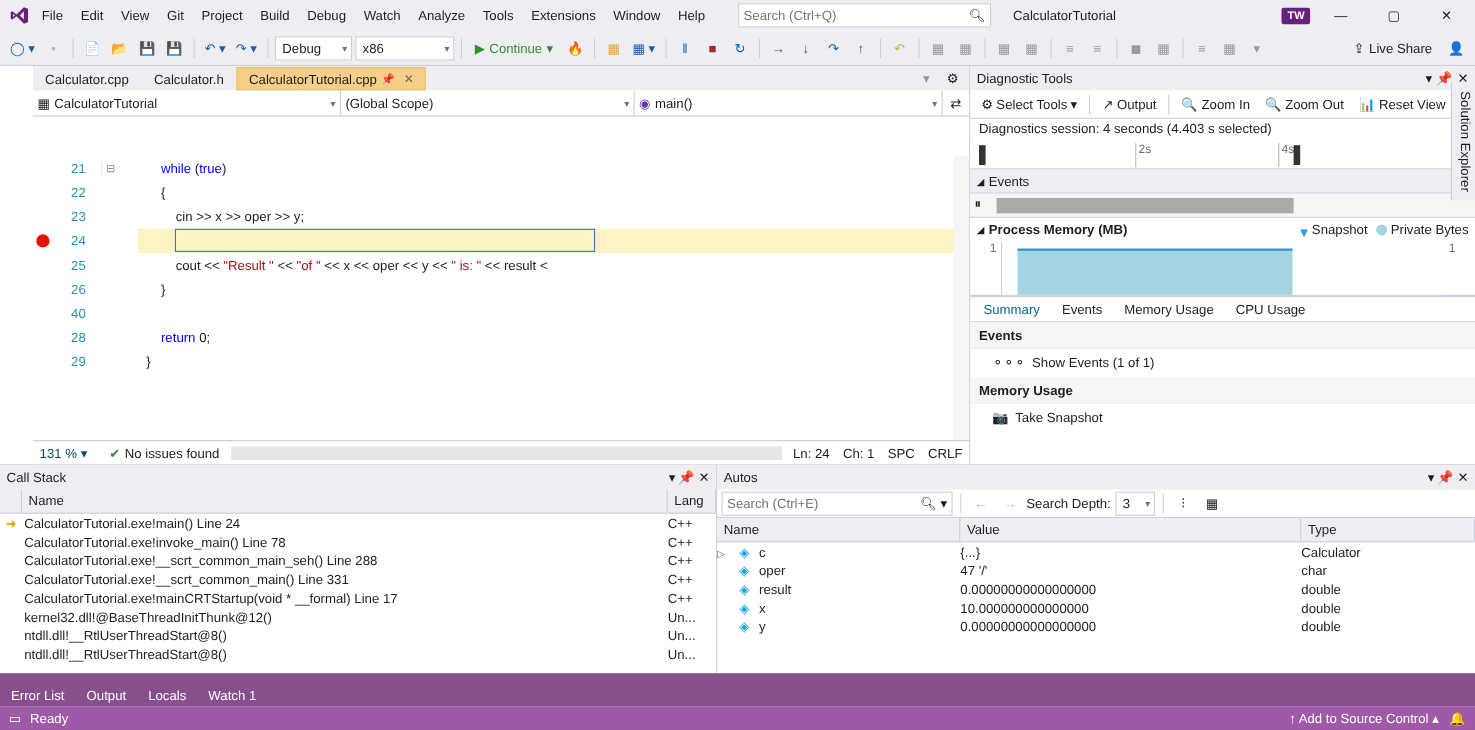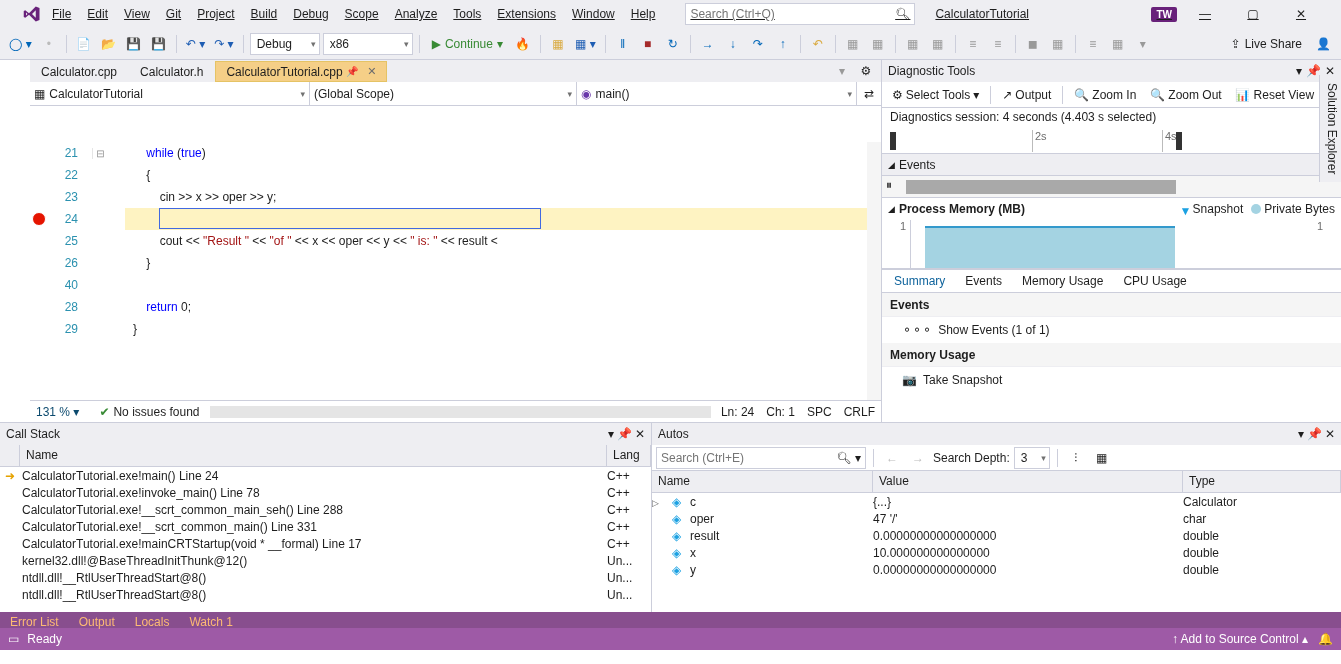--- a/index.html
+++ b/index.html
@@ -1,17 +1,17 @@
 <!DOCTYPE html>
 <html><head>
 <meta charset="utf-8">
 <style>
 *{margin:0;padding:0;box-sizing:border-box;font-family:"Segoe UI",Tahoma,sans-serif;font-size:12px;}
 body{background:#ffffff;color:#1e1e1e;overflow:hidden;width:1341px;height:664px;position:relative;}
-.title-bar{height:28px;background:#eeeef2;display:flex;align-items:center;padding:0 20px;text-decoration:underline;}
+.title-bar{height:28px;background:#eeeef2;display:flex;align-items:center;padding:0 6px;}
 .vs-logo{width:24px;height:24px;display:flex;align-items:center;justify-content:center;color:#68217a;font-size:18px;}
 .vs-logo svg{width:18px;height:18px;}
 .menu-bar{display:flex;align-items:center;height:28px;}
 .menu-item{padding:4px 8px;cursor:pointer;}
 .search-box{margin-left:22px;width:230px;height:22px;border:1px solid #cccedb;background:#fff;display:flex;align-items:center;padding:0 4px;}
 .search-box input{border:none;outline:none;flex:1;font-size:12px;color:#6d6d6d;}
 .search-box .mag{color:#1e1e1e;}
 .solution-name{margin-left:20px;color:#1e1e1e;}
 .title-right{margin-left:auto;display:flex;align-items:center;gap:8px;}
 .win-btn{width:40px;height:28px;display:flex;align-items:center;justify-content:center;color:#1e1e1e;}
@@ -105,21 +105,21 @@
 .autos-search input{border:none;outline:none;flex:1;color:#6d6d6d;}
 .autos-grid-hdr{height:22px;background:#eeeef2;border-bottom:1px solid #cccedb;display:flex;}
 .autos-grid-hdr .col{padding:3px 6px;border-right:1px solid #cccedb;}
 .autos-list{flex:1;}
 .autos-row{height:17px;display:flex;align-items:center;font-size:11.5px;}
 .autos-row .exp{width:20px;}
 .autos-row .ico{width:16px;color:#1ba1e2;}
 .autos-row .n{width:185px;padding-left:2px;}
 .autos-row .v{width:310px;}
 .autos-row .t{flex:1;}
-.bottom-tabs{height:16px;background:#884e8e;color:#fdba74;display:flex;align-items:flex-start;}
+.bottom-tabs{height:30px;background:#884e8e;color:#ffffff;display:flex;align-items:flex-end;}
 .bt-tab{padding:3px 10px;cursor:pointer;}
 .very-bottom{height:22px;background:#9e5aa6;color:#fff;display:flex;align-items:center;padding:0 8px;}
 .very-bottom .right{margin-left:auto;display:flex;align-items:center;gap:10px;}
 .se-tab{position:absolute;right:0;top:75px;width:22px;background:#eeeef2;border-left:1px solid #cccedb;writing-mode:vertical-rl;text-orientation:mixed;padding:8px 2px;color:#1e1e1e;}
 svg{display:block;}
 </style>
 </head>
 <body>
 
 <div class="title-bar">
@@ -129,21 +129,21 @@
       </svg>
   </div>
   <div class="menu-bar" id="menu-bar">
       <div class="menu-item">File</div>
       <div class="menu-item">Edit</div>
       <div class="menu-item">View</div>
       <div class="menu-item">Git</div>
       <div class="menu-item">Project</div>
       <div class="menu-item">Build</div>
       <div class="menu-item">Debug</div>
-      <div class="menu-item">Scope</div>
+      <div class="menu-item">Watch</div>
       <div class="menu-item">Analyze</div>
       <div class="menu-item">Tools</div>
       <div class="menu-item">Extensions</div>
       <div class="menu-item">Window</div>
       <div class="menu-item">Help</div>
     </div>
   <div class="search-box">
     <input placeholder="Search (Ctrl+Q)" style="">
     <span class="mag">🔍︎</span>
   </div>

